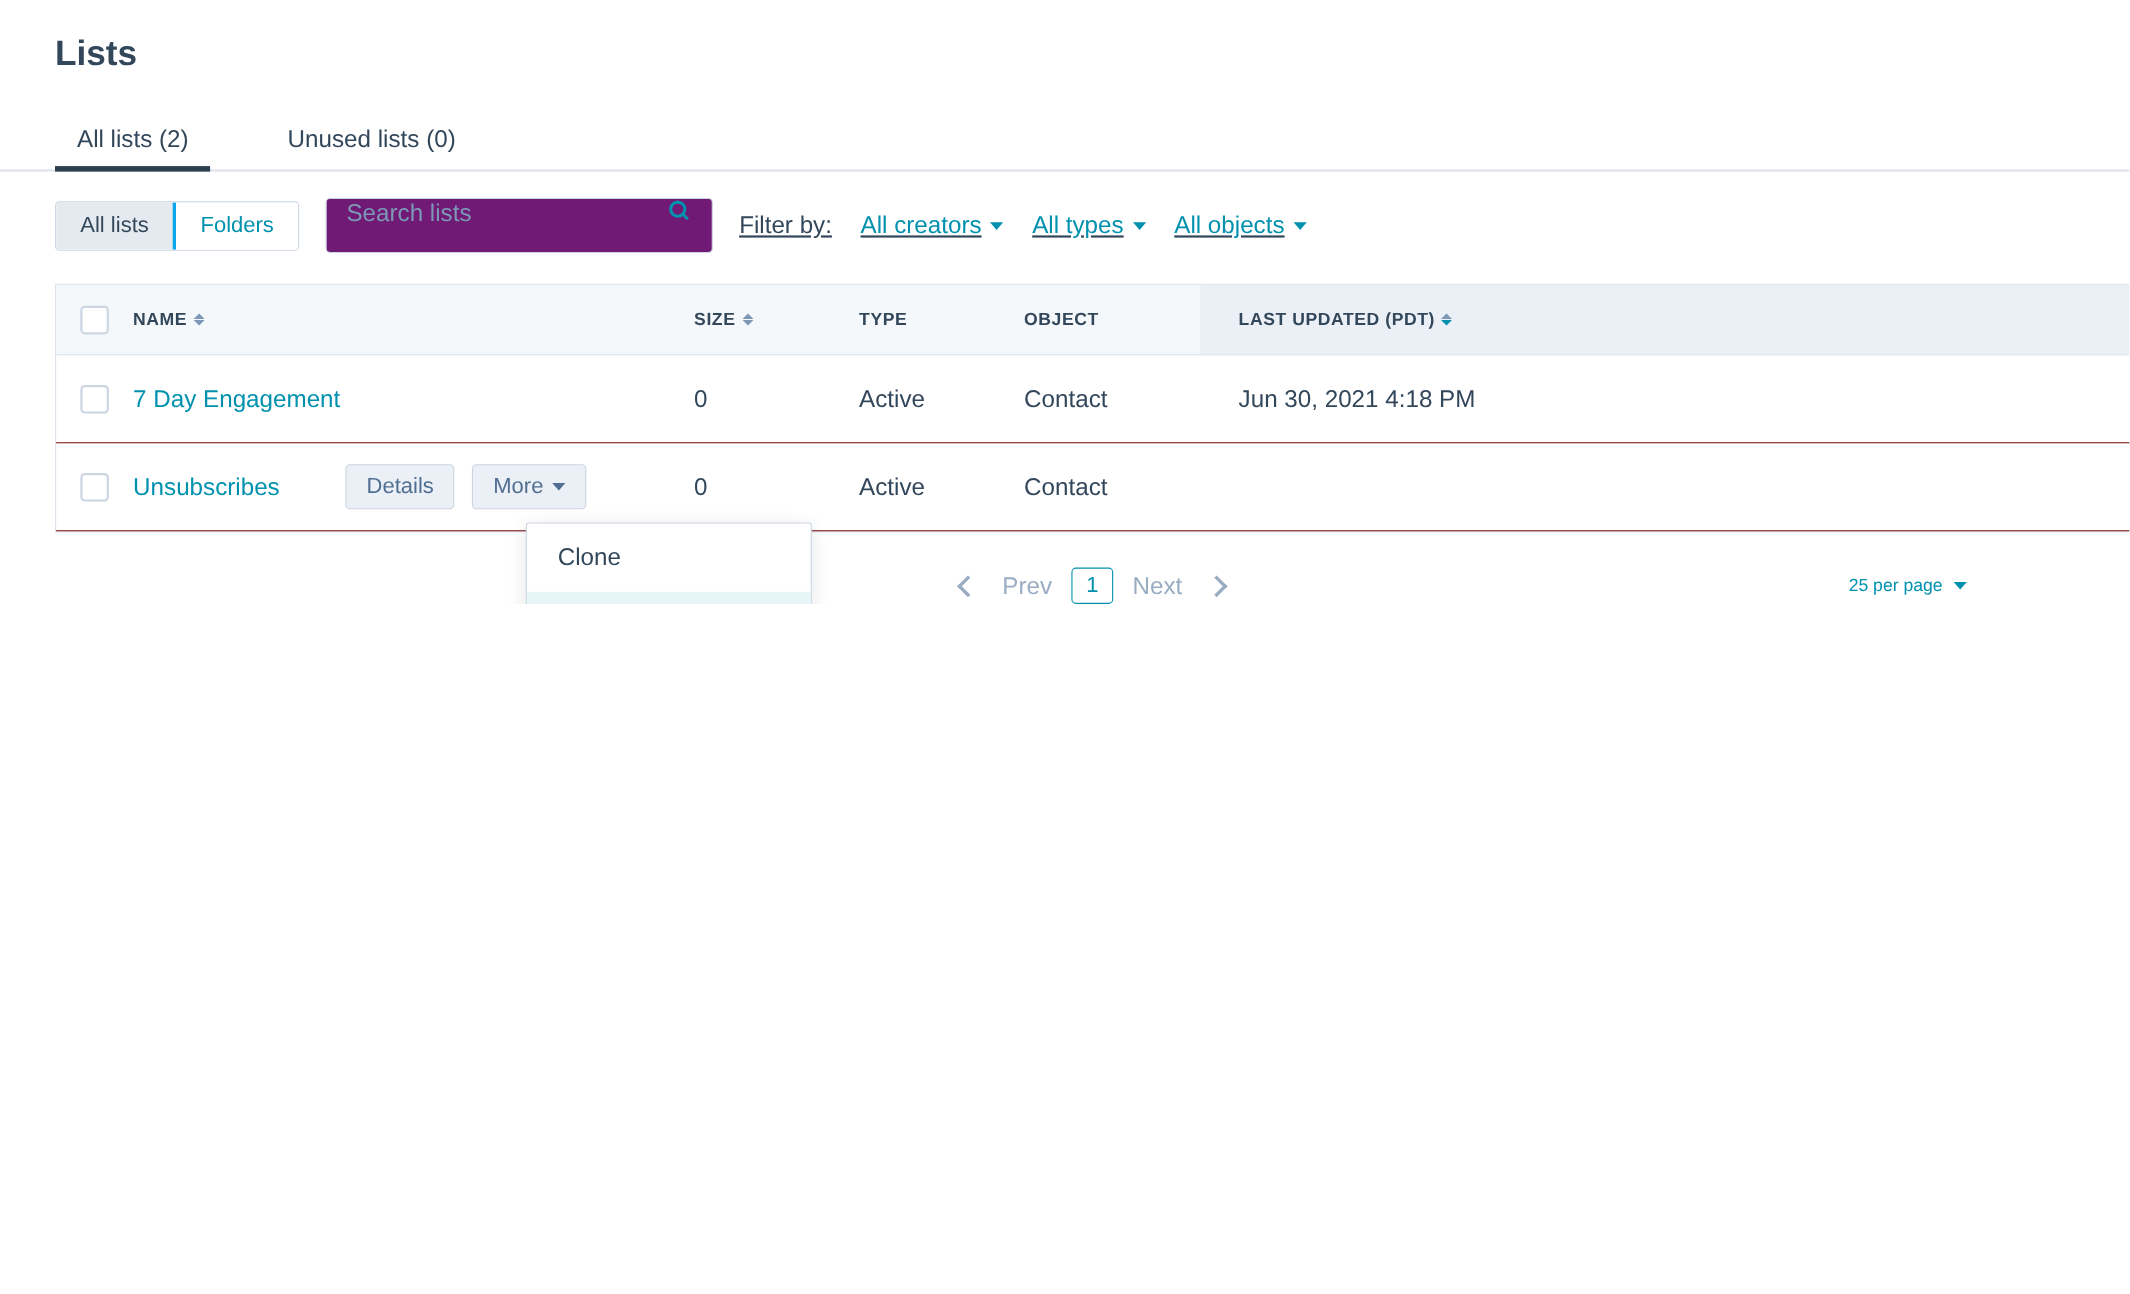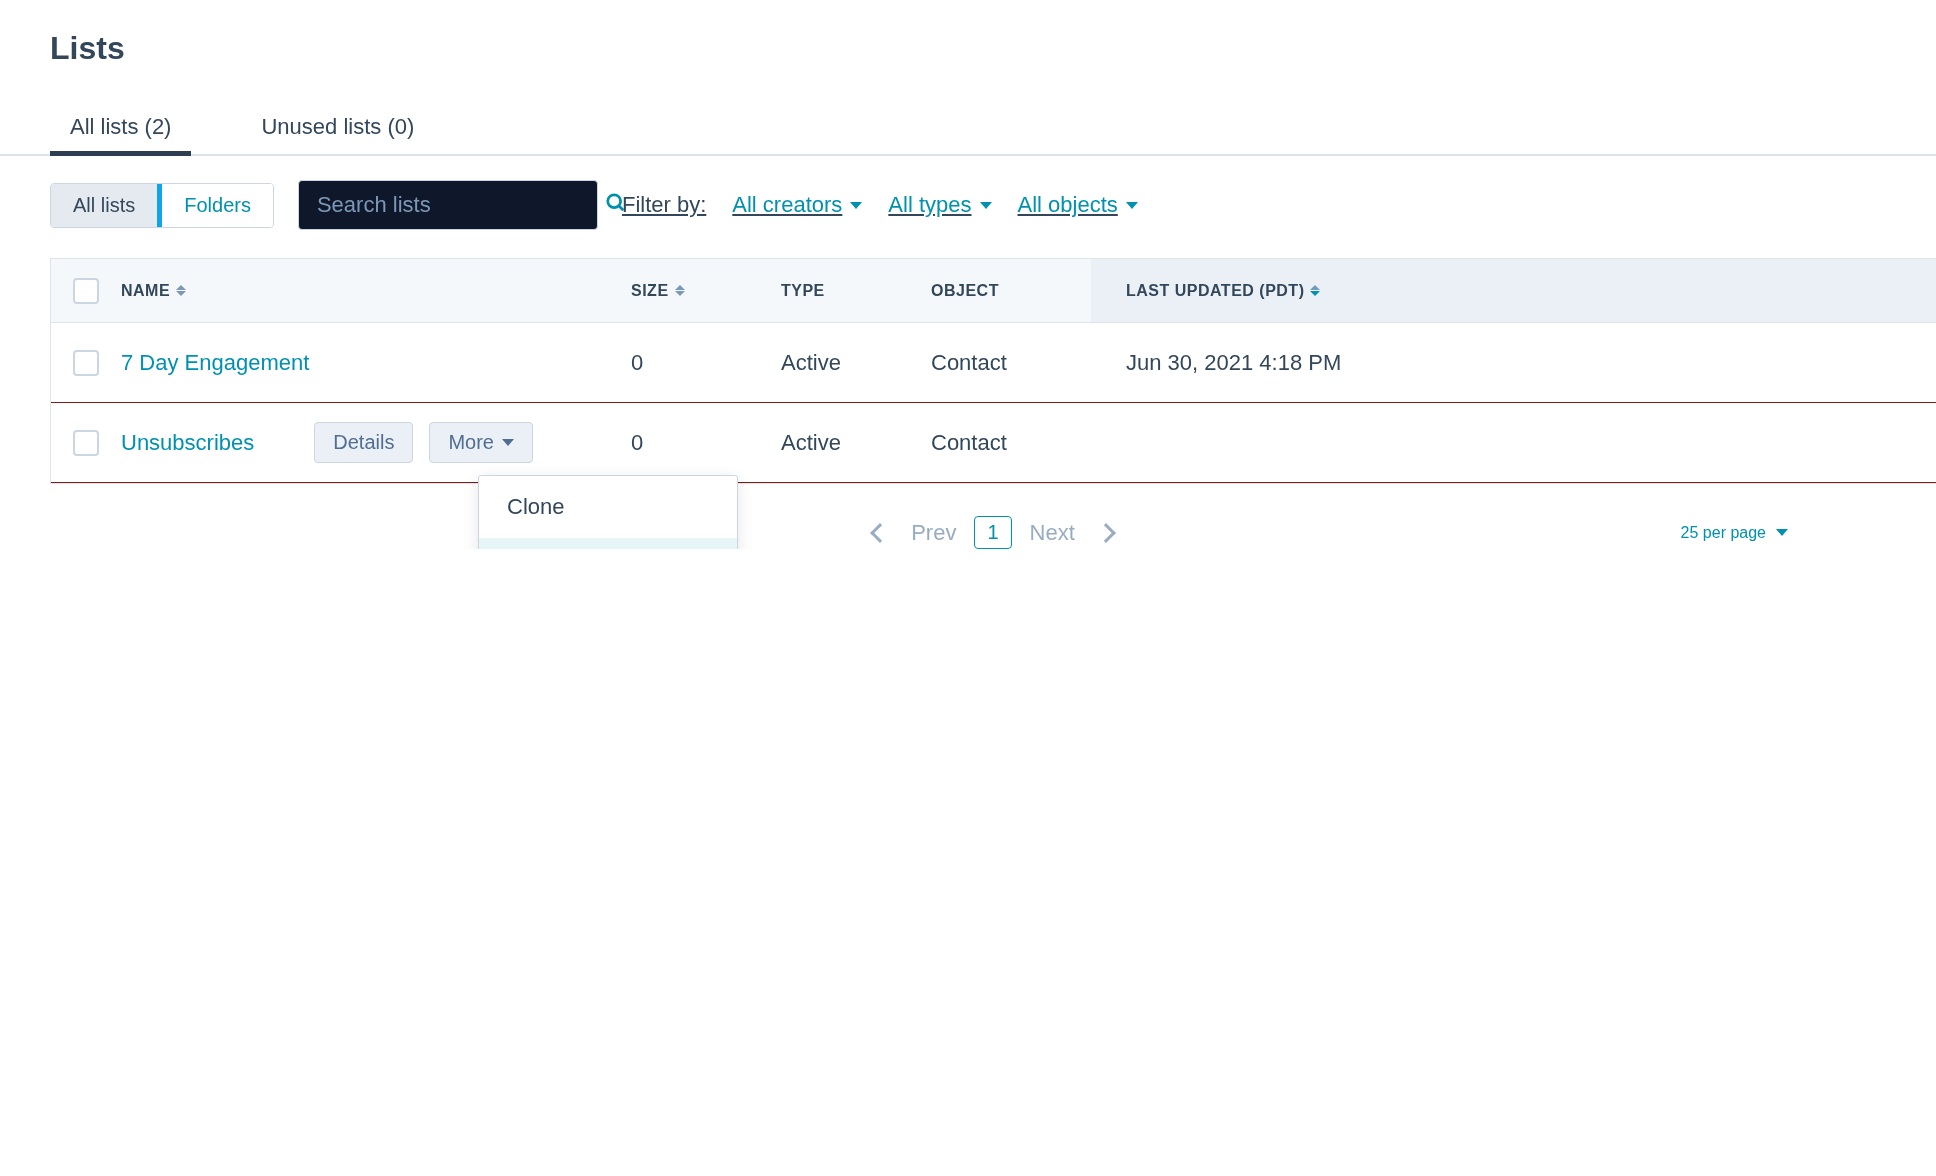--- a/index.html
+++ b/index.html
@@ -8,23 +8,23 @@
 h1 { font-size: 32px; font-weight: 600; color: #33475b; margin-bottom: 35px; }
 
 .tabs { display: flex; gap: 50px; border-bottom: 2px solid #dfe3eb; margin-bottom: 24px; margin-left: -50px; padding-left: 50px; }
 .tab { padding: 12px 20px 14px; font-size: 22px; color: #33475b; cursor: pointer; position: relative; }
 .tab.active::after { content: ""; position: absolute; left: 0; right: 0; bottom: -2px; height: 5px; background: #2d3e50; }
 
 .controls { display: flex; align-items: center; gap: 24px; margin-bottom: 28px; }
 .seg { display: flex; border: 1px solid #cbd6e2; border-radius: 4px; overflow: hidden; }
 .seg button { padding: 10px 22px; font-size: 20px; background: #fff; border: none; color: #0091ae; cursor: pointer; }
 .seg button.active { background: #e5eaf0; color: #33475b; }
-.seg button:first-child { border-right: 5px solid #0ea5e9; text-align: right; }
-
-.search { display: flex; align-items: center; border: 1px solid #cbd6e2; background: #0f172a; border-radius: 4px; padding: 0 18px; width: 300px; height: 50px; }
+.seg button:first-child { border-right: 3px solid #0ea5e9; text-align: right; }
+
+.search { display: flex; align-items: flex-start; border: 1px solid #cbd6e2; background: #701a75; border-radius: 4px; padding: 0 18px; width: 352px; height: 50px; }
 .search input { flex: 1; border: none; background: transparent; font-size: 22px; color: #7c98b6; outline: none; }
 .search input::placeholder { color: #7c98b6; }
 .search svg { width: 22px; height: 22px; }
 
 .filterbar { display: flex; gap: 26px; font-size: 22px; text-decoration: underline; }
 .filterlabel { color: #33475b; }
 .filterbtn { display: inline-flex; align-items: center; gap: 8px; color: #0091ae; cursor: pointer; font-size: 22px; }
 .caret-down { width: 0; height: 0; border-left: 6px solid transparent; border-right: 6px solid transparent; border-top: 7px solid currentColor; }
 
 .table { border: 1px solid #dfe3eb; border-right: none; width: 100%; }

